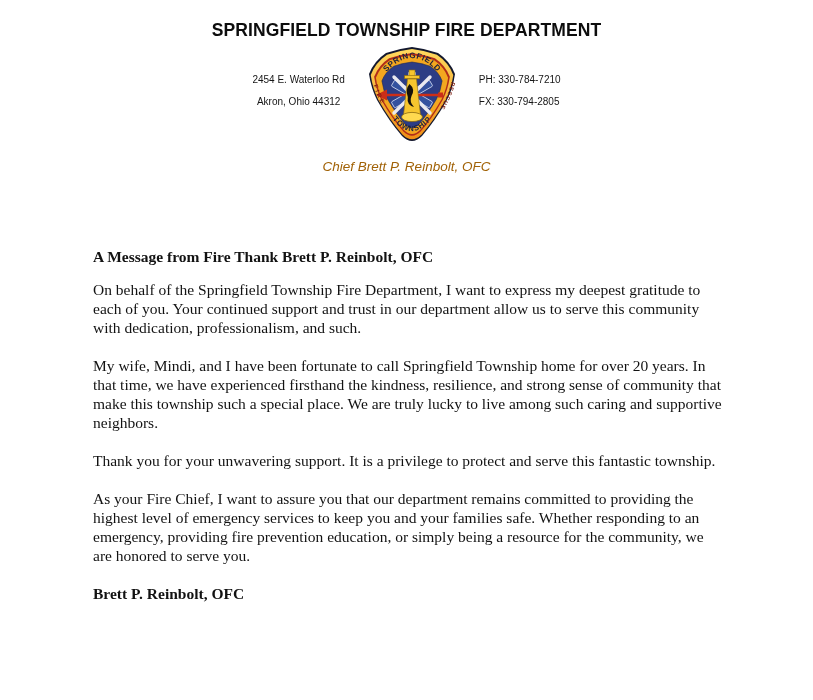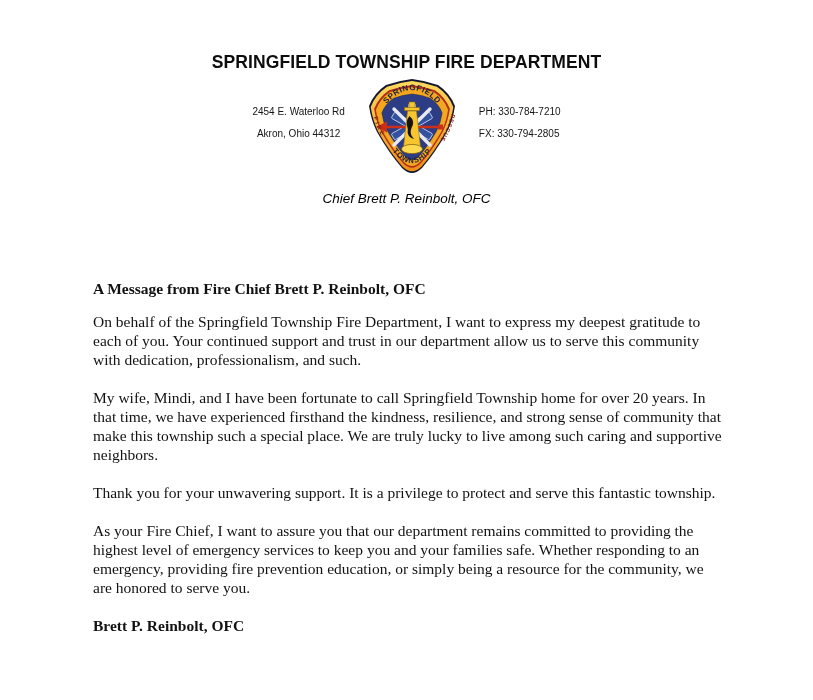--- a/index.html
+++ b/index.html
@@ -5,21 +5,21 @@
   html, body { margin: 0; padding: 0; background: #ffffff; }
   .page {
     position: relative;
     width: 813px;
     height: 700px;
     background: #ffffff;
     color: #111111;
     font-family: "Liberation Sans", sans-serif;
     overflow: hidden;
   }
-  .letterhead { padding-top: 52px; text-align: center; }
+  .letterhead { padding-top: 20px; text-align: center; }
   .dept-title {
     margin: 0 0 4px 0;
     font-size: 17.5px;
     font-weight: bold;
     letter-spacing: 0.1px;
     color: #0d0d0d;
     font-family: "Liberation Sans", sans-serif;
   }
   .head-row {
     display: flex;
@@ -34,21 +34,21 @@
     color: #161616;
     white-space: nowrap;
   }
   .addr-block { text-align: center; }
   .contact-block { text-align: left; }
   .badge { width: 106px; height: 104px; display: block; }
   .chief-line {
     margin-top: 10px;
     font-style: italic;
     font-size: 13.5px;
-    color: #000000;
+    color: #a16207;
   }
   .letter {
     margin: 73px 0 0 93px;
     width: 632px;
     font-family: "Liberation Serif", serif;
     font-size: 15.5px;
     line-height: 19px;
     color: #121212;
   }
   .letter p { margin: 0 0 19px 0; }
@@ -128,21 +128,21 @@
       <div class="contact-block">
         <div>PH: 330-784-7210</div>
         <div>FX: 330-794-2805</div>
       </div>
     </div>
 
     <div class="chief-line">Chief Brett P. Reinbolt, OFC</div>
   </header>
 
   <main class="letter">
-    <p class="heading">A Message from Fire Chief Brett P. Reinbolt, OFC</p>
+    <p class="heading">A Message from Fire Thank Brett P. Reinbolt, OFC</p>
     <p>On behalf of the Springfield Township Fire Department, I want to express my deepest gratitude to each of you. Your continued support and trust in our department allow us to serve this community with dedication, professionalism, and such.</p>
     <p>My wife, Mindi, and I have been fortunate to call Springfield Township home for over 20 years. In that time, we have experienced firsthand the kindness, resilience, and strong sense of community that make this township such a special place. We are truly lucky to live among such caring and supportive neighbors.</p>
     <p>Thank you for your unwavering support. It is a privilege to protect and serve this fantastic township.</p>
     <p>As your Fire Chief, I want to assure you that our department remains committed to providing the highest level of emergency services to keep you and your families safe. Whether responding to an emergency, providing fire prevention education, or simply being a resource for the community, we are honored to serve you.</p>
     <div class="signature">
       <p class="sig-name">Brett P. Reinbolt, OFC</p>
     </div>
   </main>
 
 </div>

